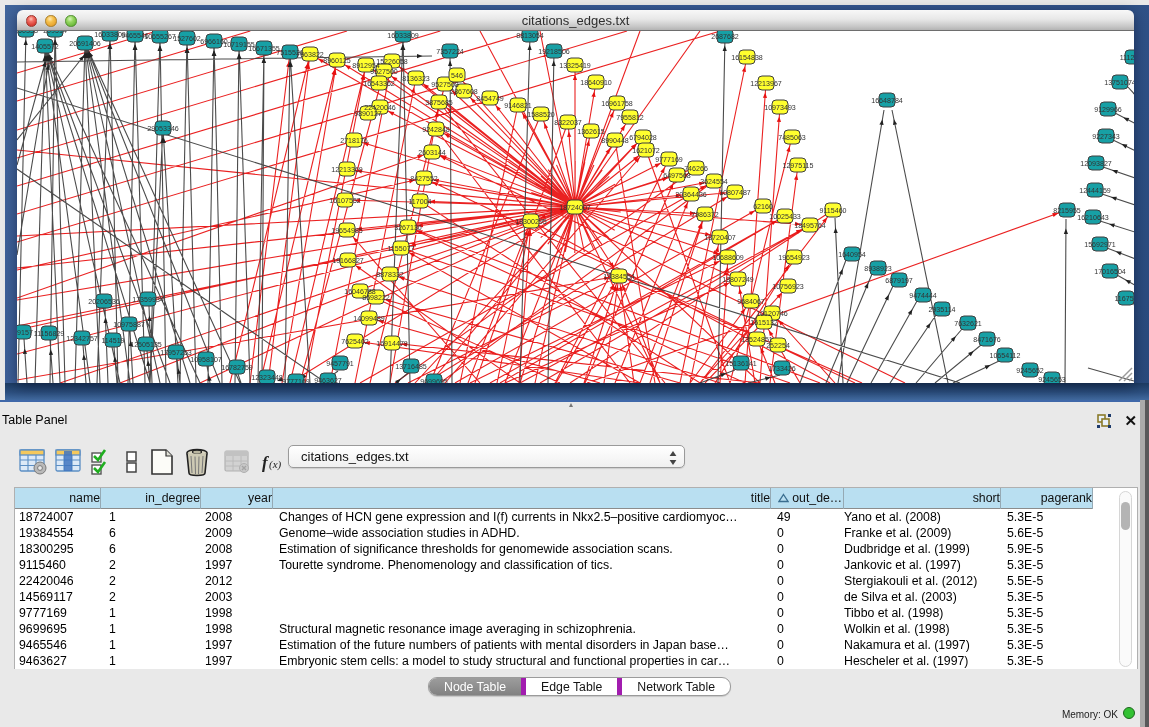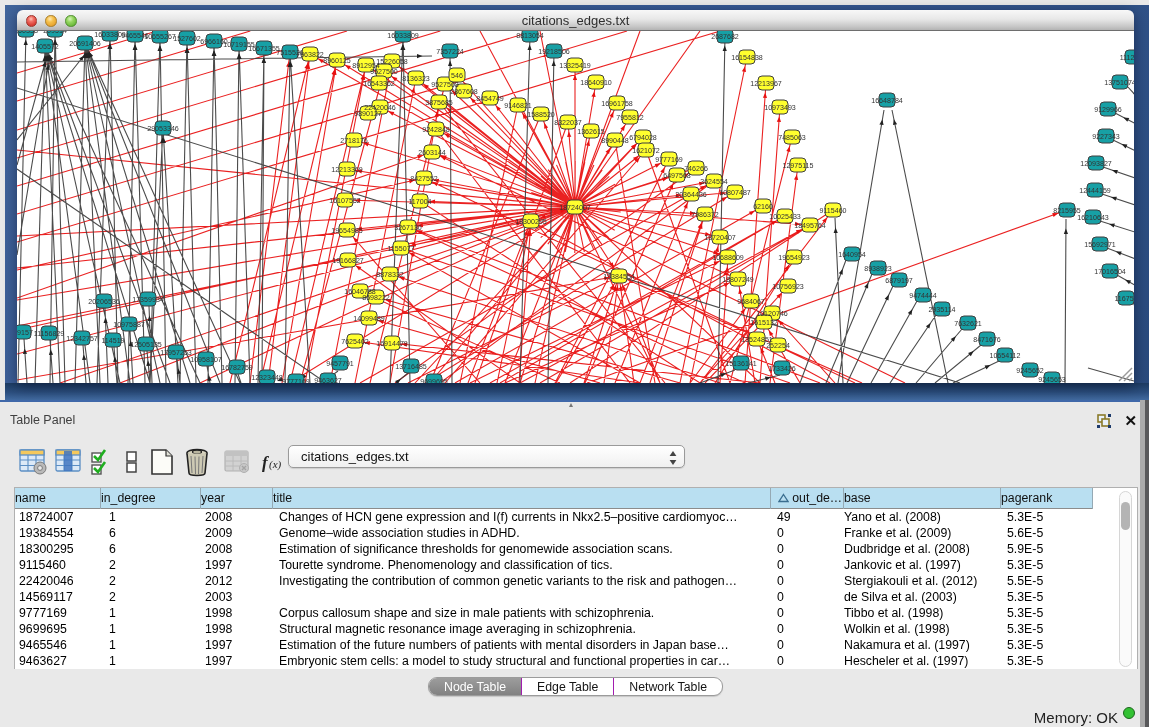--- a/index.html
+++ b/index.html
@@ -13,30 +13,30 @@
  background:linear-gradient(180deg,#f8f8f8 0%,#e8e8e8 45%,#c9c9c9 80%,#b3b3b3 100%);
  border-bottom:1px solid #6e6e6e}
 #titlebar .t{position:absolute;left:0;right:0;top:3px;text-align:center;font-size:13px;color:#2e2e2e}
 .tl{position:absolute;top:5px;width:11.5px;height:11.5px;border-radius:50%;z-index:5}
 #tl-r{left:8.5px;background:radial-gradient(circle at 4px 3px,#ffc5b8 0%,#f07167 30%,#da3f36 70%,#c03a31 100%);border:1px solid #9e352c}
 #tl-y{left:28px;background:radial-gradient(circle at 4px 3px,#ffeab5 0%,#f5c04b 35%,#e8a430 75%,#d0922a 100%);border:1px solid #a87b22}
 #tl-g{left:48px;background:radial-gradient(circle at 4px 3px,#d6f5bb 0%,#95d660 35%,#6cba3c 75%,#5da834 100%);border:1px solid #4c8c2a}
 #canvas{position:absolute;left:0;top:21px;width:1117px;height:352px;background:#fff}
 #panel{position:absolute;left:0;top:400px;width:1149px;height:327px;background:#e9e9e9;border-top:2px solid #3f68a9}
 #phead{position:absolute;left:0;top:2px;width:1149px;height:31px}
-#phead .t{position:absolute;left:10px;top:9px;font-size:12.5px;color:#404040}
+#phead .t{position:absolute;left:2px;top:9px;font-size:12.5px;color:#000000}
 #pfloat{position:absolute;right:38px;top:10px;width:14px;height:14px}
 #pclose{position:absolute;right:12px;top:8px;font-size:15px;font-weight:bold;color:#111}
 #toolbar{position:absolute;left:0;top:33px;width:1149px;height:51px}
 #dropdown{position:absolute;left:288px;top:10px;width:397px;height:23px;border:1px solid #9a9a9a;border-radius:5px;
  background:linear-gradient(180deg,#ffffff,#f0f0f0);box-shadow:0 1px 1px rgba(0,0,0,.12)}
 #dropdown .t{position:absolute;left:12px;top:3px;font-size:13px;color:#111}
 #tablewrap{position:absolute;left:14px;top:85px;width:1124px;height:182px;background:#fff;border:1px solid #b0b0b0;border-bottom:none}
 #thead{position:absolute;left:0;top:0;height:21px;width:1078px;background:#b9dff1;border-bottom:1px solid #8c8c8c}
-#thead span{position:absolute;top:0;height:21px;line-height:21px;font-size:12.3px;color:#101010;text-align:left;border-right:1px solid #95a9b4}
+#thead span{position:absolute;top:0;height:21px;line-height:21px;font-size:12.3px;color:#101010;text-align:right;border-right:1px solid #95a9b4}
 #thead .h1{left:0;width:86px}
 #thead .h2{left:86px;width:100px}
 #thead .h3{left:186px;width:72px}
 #thead .h4{left:258px;width:498px}
 #thead .h5{left:756px;width:73px;text-align:center;padding-left:6px}
 #thead .h6{left:829px;width:157px}
 #thead .h7{left:986px;width:92px}
 #tbody{position:absolute;left:0;top:21px;width:1078px}
 .trow{position:relative;height:16px;line-height:16px;font-size:12.3px;color:#000;white-space:nowrap}
 .trow span{position:absolute;top:0;height:16px;overflow:hidden}
@@ -46,23 +46,23 @@
 .c4{left:264px;width:494px}
 .c5{left:762px;width:67px}
 .c6{left:829px;width:157px;text-align:left}
 .c7{left:992px;width:86px}
 #vscroll{position:absolute;right:5px;top:3px;width:13px;height:176px;background:#fafafa;border:1px solid #d6d6d6;border-radius:7px}
 #vthumb{position:absolute;left:1px;top:10px;width:9px;height:28px;background:#b4b4b4;border-radius:5px}
 #tabbar{position:absolute;left:0;top:274px;width:1149px;height:22px}
 #tabs{position:absolute;left:428px;top:1px;height:19px;display:flex;border:1px solid #9b9b9b;border-radius:9px;overflow:hidden;background:#fff;box-shadow:0 1px 1px rgba(0,0,0,.15)}
 #tabs span{display:block;height:19px;line-height:18px;font-size:12.3px;padding:0 15px;color:#151515}
 #tabs .sel{background:linear-gradient(180deg,#9d9d9d,#7e7e7e);color:#fff}
-#tabs .d{border-left:1px solid #a21caf}
+#tabs .d{border-left:5px solid #a21caf}
 #status{position:absolute;left:0;top:296px;width:1149px;height:31px}
-#status .t{position:absolute;right:31px;top:11px;font-size:15px;color:#222}
+#status .t{position:absolute;right:31px;top:11px;font-size:10px;color:#222}
 #status .dot{position:absolute;right:14px;top:9px;width:12px;height:12px;border-radius:50%;background:#33c133;border:1.5px solid #1d661d}
 #rstrip1{position:absolute;right:4px;top:400px;width:5px;height:327px;background:#aaaaaa}
 #rstrip2{position:absolute;right:0;top:400px;width:4px;height:327px;background:#58585a}
 </style></head>
 <body>
 <div id="app">
 <div id="desktop">
       <div id="dkband"></div>
  <div id="win">
   <div id="titlebar">
@@ -614,21 +614,21 @@
  </div>
  <div id="tablewrap">
   <div id="thead">
    <span class="h1">name</span>
           <span class="h2">in_degree</span>
           <span class="h3">year</span>
    <span class="h4">title</span>
           <span class="h5"><svg width="11" height="10" viewBox="0 0 11 10" style="vertical-align:-1px">
               <path d="M5.5 1.5 L10 8.5 L1 8.5 Z" fill="none" stroke="#3a6e90" stroke-width="1.3"></path>
             </svg> out_de…</span>
-          <span class="h6">base</span>
+          <span class="h6">short</span>
           <span class="h7">pagerank</span>
   </div>
   <div id="tbody">
           <div class="trow">
             <span class="c1">18724007</span>
             <span class="c2">1</span>
             <span class="c3">2008</span>
             <span class="c4">Changes of HCN gene expression and I(f) currents in Nkx2.5–positive cardiomyoc…</span>
             <span class="c5">49</span>
             <span class="c6">Yano et al. (2008)</span>
@@ -642,54 +642,52 @@
             <span class="c5">0</span>
             <span class="c6">Franke et al. (2009)</span>
             <span class="c7">5.6E-5</span>
           </div>
           <div class="trow">
             <span class="c1">18300295</span>
             <span class="c2">6</span>
             <span class="c3">2008</span>
             <span class="c4">Estimation of significance thresholds for genomewide association scans.</span>
             <span class="c5">0</span>
-            <span class="c6">Dudbridge et al. (2008)</span>
+            <span class="c6">Dudbridge et al. (1999)</span>
             <span class="c7">5.9E-5</span>
           </div>
           <div class="trow">
             <span class="c1">9115460</span>
             <span class="c2">2</span>
             <span class="c3">1997</span>
             <span class="c4">Tourette syndrome. Phenomenology and classification of tics.</span>
             <span class="c5">0</span>
             <span class="c6">Jankovic et al. (1997)</span>
             <span class="c7">5.3E-5</span>
           </div>
           <div class="trow">
             <span class="c1">22420046</span>
             <span class="c2">2</span>
             <span class="c3">2012</span>
-            <span class="c4">Investigating the contribution of common genetic variants to the risk and pathogen…</span>
             <span class="c5">0</span>
             <span class="c6">Stergiakouli et al. (2012)</span>
             <span class="c7">5.5E-5</span>
           </div>
           <div class="trow">
             <span class="c1">14569117</span>
             <span class="c2">2</span>
             <span class="c3">2003</span>
             <span class="c5">0</span>
             <span class="c6">de Silva et al. (2003)</span>
             <span class="c7">5.3E-5</span>
           </div>
           <div class="trow">
             <span class="c1">9777169</span>
             <span class="c2">1</span>
             <span class="c3">1998</span>
-            <span class="c4">Corpus callosum shape and size in male patients with schizophrenia.</span>
             <span class="c5">0</span>
             <span class="c6">Tibbo et al. (1998)</span>
             <span class="c7">5.3E-5</span>
           </div>
           <div class="trow">
             <span class="c1">9699695</span>
             <span class="c2">1</span>
             <span class="c3">1998</span>
             <span class="c4">Structural magnetic resonance image averaging in schizophrenia.</span>
             <span class="c5">0</span>

